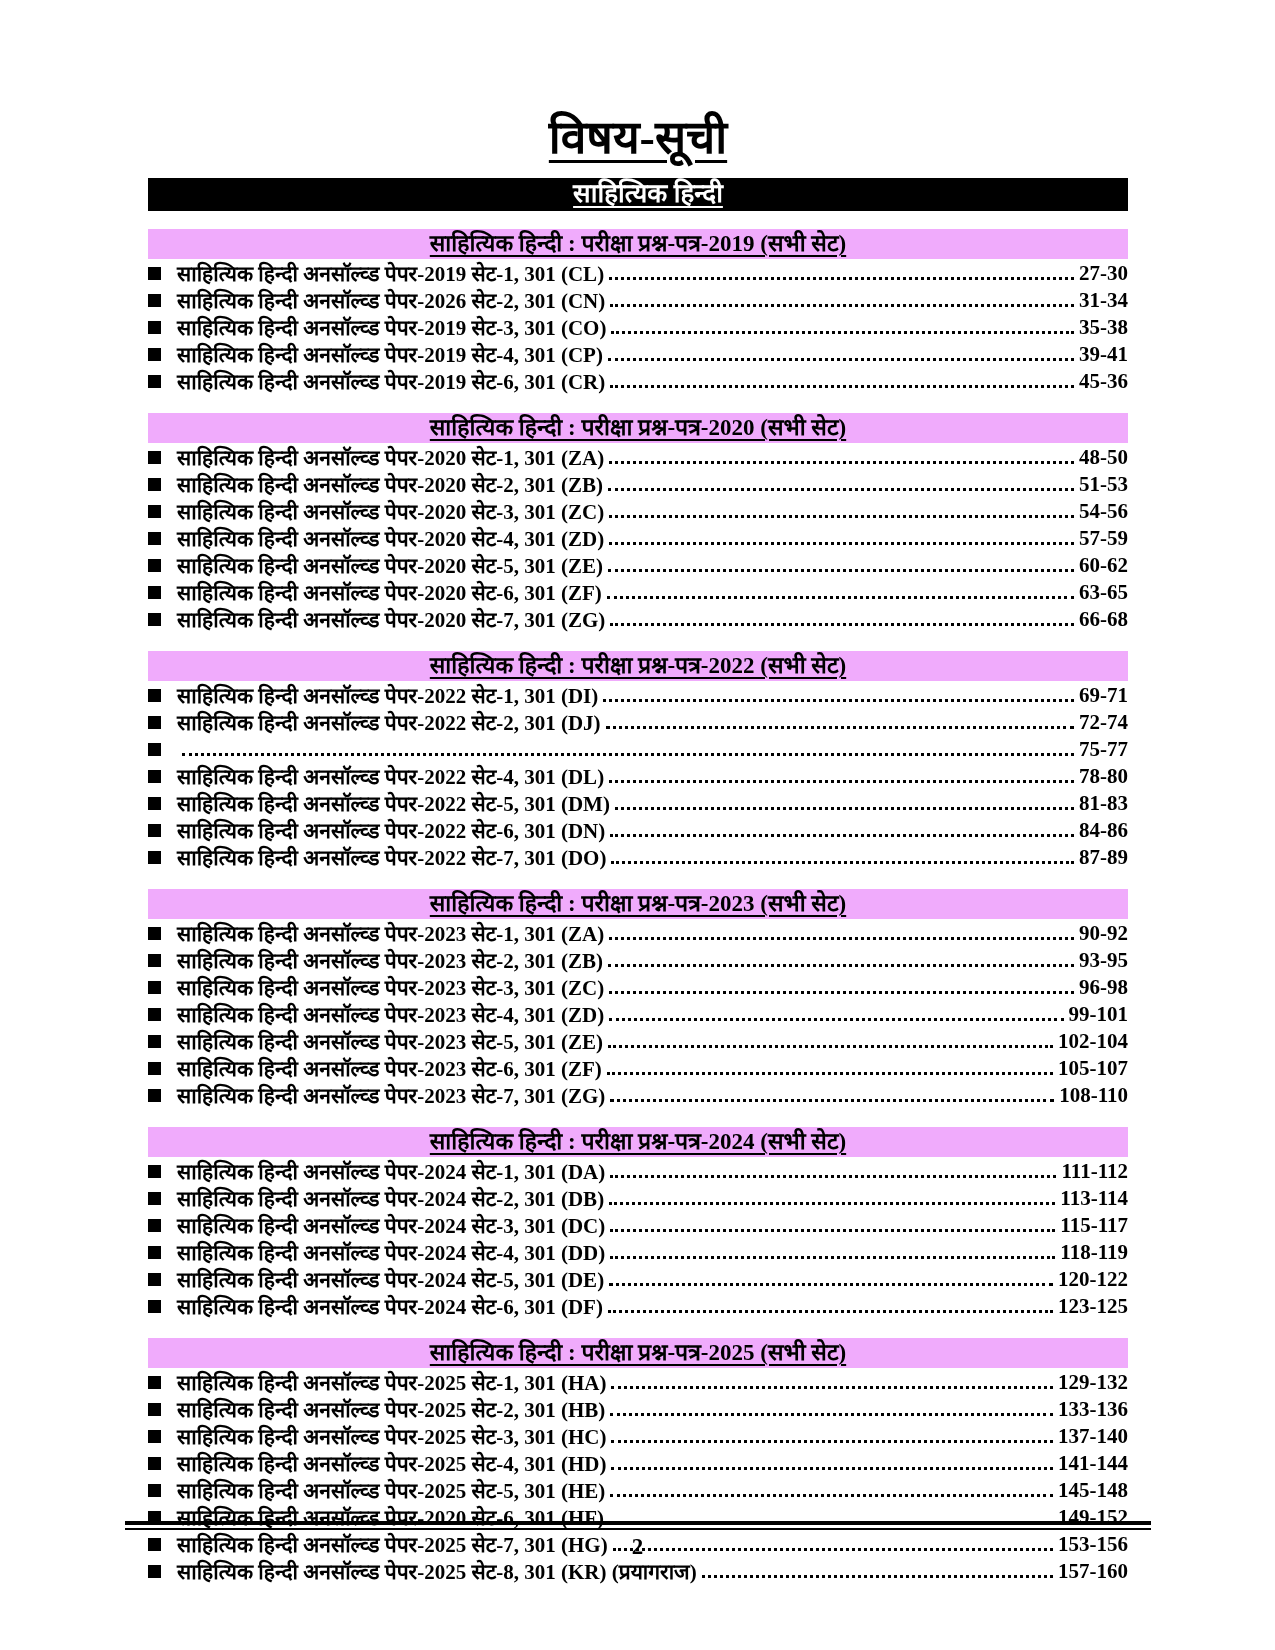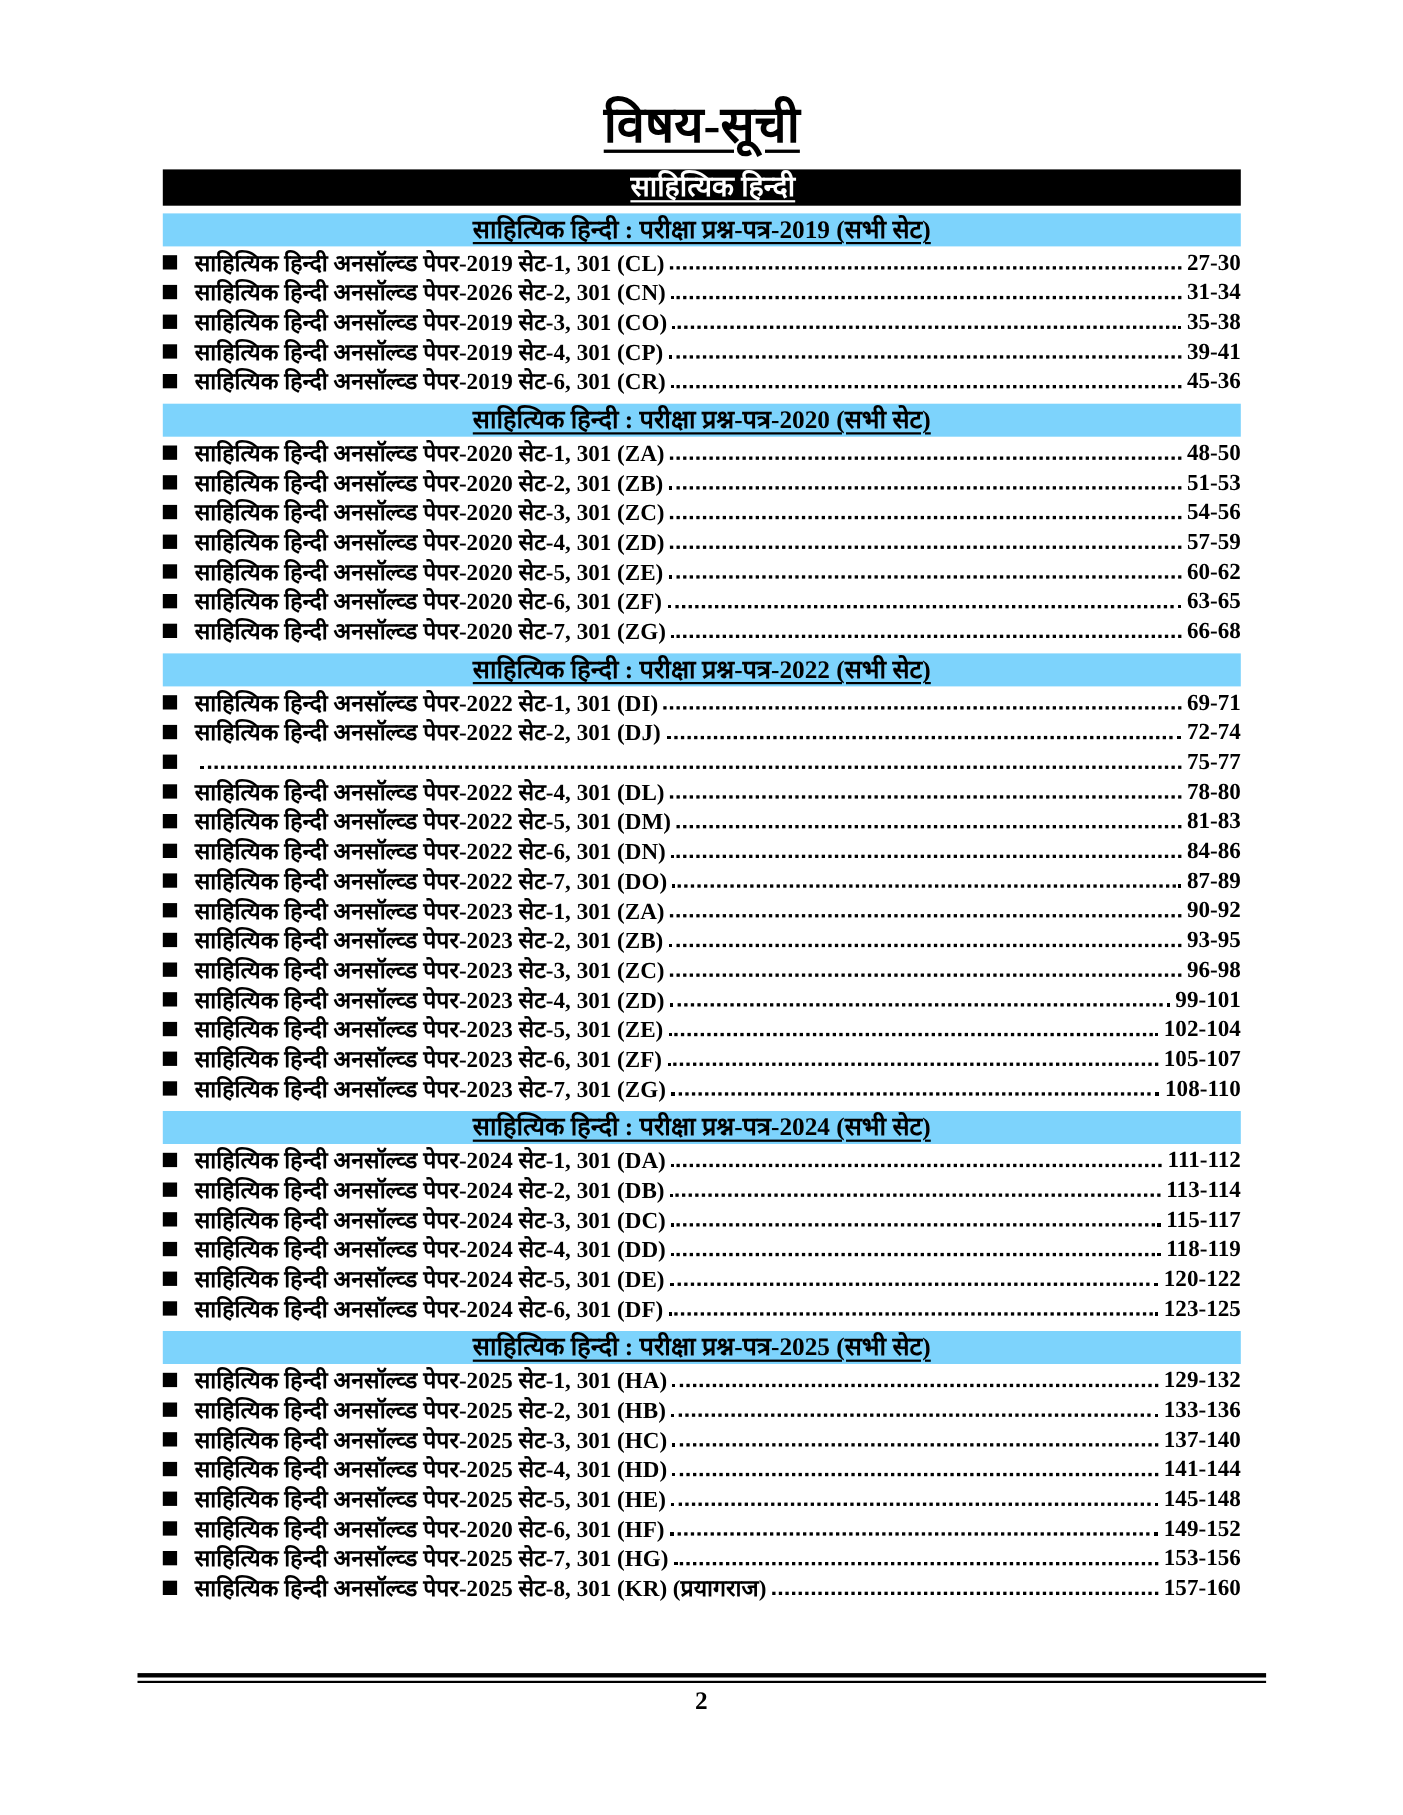--- a/index.html
+++ b/index.html
@@ -3,36 +3,36 @@
 <meta charset="utf-8">
 <style>
   html,body { margin:0; padding:0; background:#888; }
   .sheet {
     width:1275px; height:1650px; background:#ffffff; position:relative;
     font-family:"Liberation Serif","DejaVu Serif",serif; font-weight:bold; color:#000;
     overflow:hidden;
   }
   .content { position:absolute; left:148px; top:0; width:980px; }
   .page-title {
-    margin:0; padding-top:88px; text-align:center;
+    margin:0; padding-top:112px; text-align:center;
     font-size:46px; line-height:1.15;
   }
   .page-title span {
     text-decoration:underline; text-decoration-thickness:3px; text-underline-offset:7px;
   }
   .banner {
     margin-top:13px; height:33px; background:#000000;
     display:flex; align-items:center; justify-content:center;padding-left:20px;
   }
   .banner span {
     color:#ffffff; font-size:26px; line-height:1;
     text-decoration:underline; text-decoration-thickness:2px; text-underline-offset:4px;
   }
   .section-header {
-    height:30px; margin-top:7px; margin-bottom:1px; background:#7dd3fc;
+    height:30px; margin-top:18px; margin-bottom:1px; background:#f0abfc;
     display:flex; align-items:center; justify-content:center;
   }
   .section-header span {
     font-size:23px; line-height:1;
     text-decoration:underline; text-decoration-thickness:2px; text-underline-offset:4px;
   }
   .toc-row {
     height:27px; display:flex; align-items:center; font-size:21px;
   }
   .bullet {
@@ -214,20 +214,23 @@
   <div class="toc-row">
     <span class="bullet"></span>
     <span class="entry-label">साहित्यिक हिन्दी अनसॉल्व्ड पेपर-2022 सेट-7, 301 (DO)</span>
     <span class="leader"></span>
     <span class="entry-pages">87-89</span>
   </div>
 </div>
   </section>
 
   <section class="toc-section">
+    <div class="section-header">
+      <span>साहित्यिक हिन्दी : परीक्षा प्रश्न-पत्र-2023 (सभी सेट)</span>
+    </div>
     <div class="rows">
   <div class="toc-row">
     <span class="bullet"></span>
     <span class="entry-label">साहित्यिक हिन्दी अनसॉल्व्ड पेपर-2023 सेट-1, 301 (ZA)</span>
     <span class="leader"></span>
     <span class="entry-pages">90-92</span>
   </div>
 
   <div class="toc-row">
     <span class="bullet"></span>

